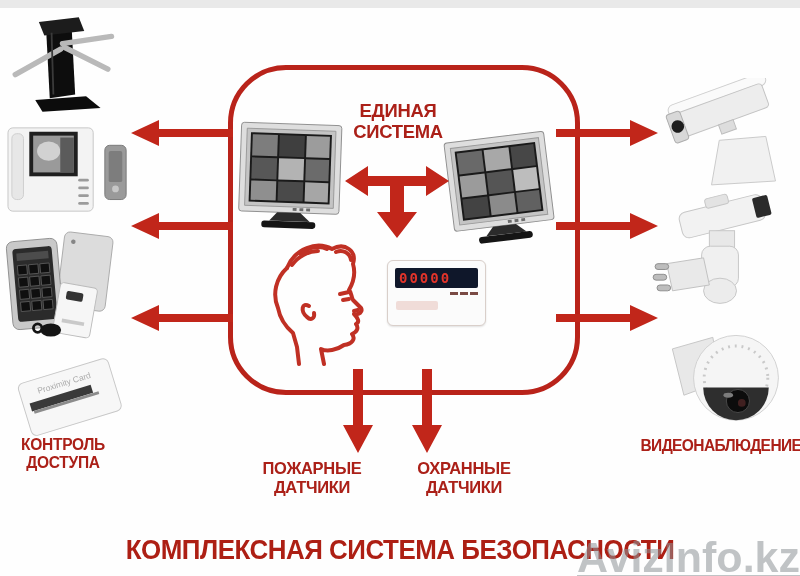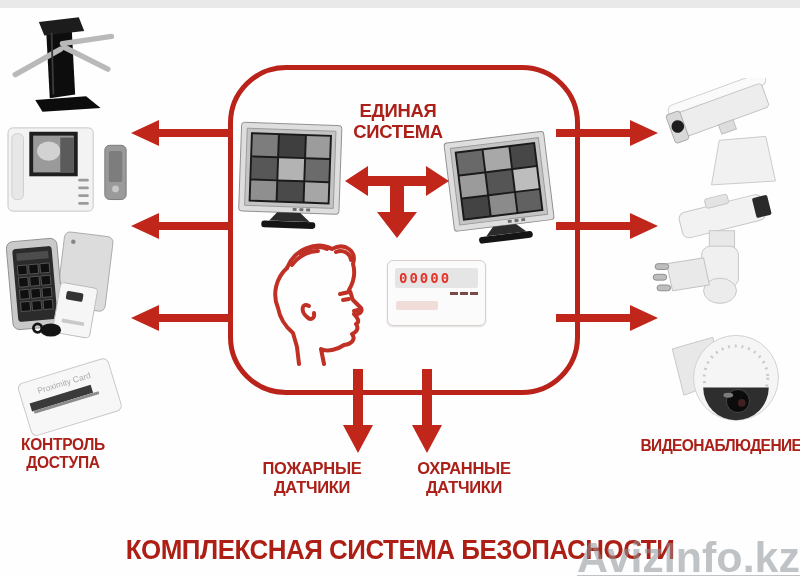--- a/index.html
+++ b/index.html
@@ -107,21 +107,21 @@
         <path d="M 86 66 L 92 65"></path>
         <path d="M 97 77 L 101 76"></path>
         <path d="M 44 20 C 52 13, 63 11, 70 15"></path>
         <path d="M 35 31 C 41 22, 52 17, 61 17"></path>
         <path d="M 79 18 C 86 15, 93 19, 94 26"></path>
       </g>
     </svg>
   </div>
 
   <div class="abs" style="left:387px;top:252px;width:97px;height:64px;background:#fbfbfb;border:1px solid #d9cfca;border-radius:6px;box-shadow:0 1px 2px rgba(0,0,0,0.12);">
-    <div class="abs" style="left:7px;top:7px;width:83px;height:20px;background:#e5e5e5;border-radius:2px;color:#e2342a;font-family:'DejaVu Sans Mono',monospace;font-weight:bold;font-size:14px;letter-spacing:2px;line-height:20px;padding-left:4px;box-sizing:border-box;">00000</div>
+    <div class="abs" style="left:7px;top:7px;width:83px;height:20px;background:#0f172a;border-radius:2px;color:#e2342a;font-family:'DejaVu Sans Mono',monospace;font-weight:bold;font-size:14px;letter-spacing:2px;line-height:20px;padding-left:4px;box-sizing:border-box;">00000</div>
     <div class="abs" style="left:62px;top:31px;width:8px;height:3px;background:#7a4a44;"></div>
     <div class="abs" style="left:72px;top:31px;width:8px;height:3px;background:#7a4a44;"></div>
     <div class="abs" style="left:82px;top:31px;width:8px;height:3px;background:#7a4a44;"></div>
     <div class="abs" style="left:8px;top:40px;width:42px;height:9px;background:#f0dcd8;border-radius:2px;"></div>
   </div>
 
   <div class="abs" style="left:131px;top:112px;">
     <svg width="102" height="26" viewBox="0 0 102 26">
         <polygon class="arrow" points="0,13 28,0 28,9 102,9 102,17 28,17 28,26"></polygon>
       </svg>

